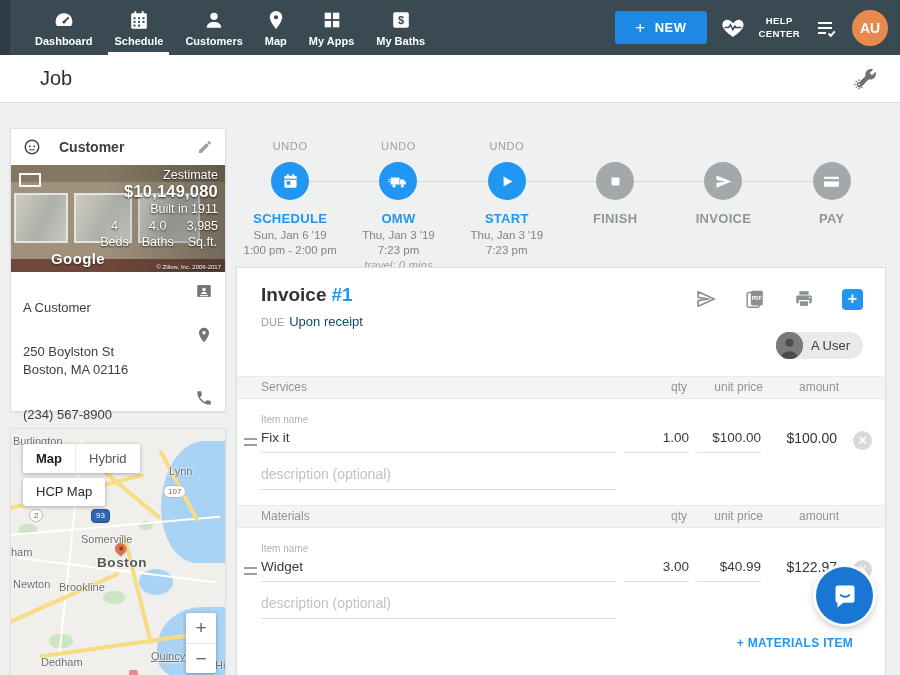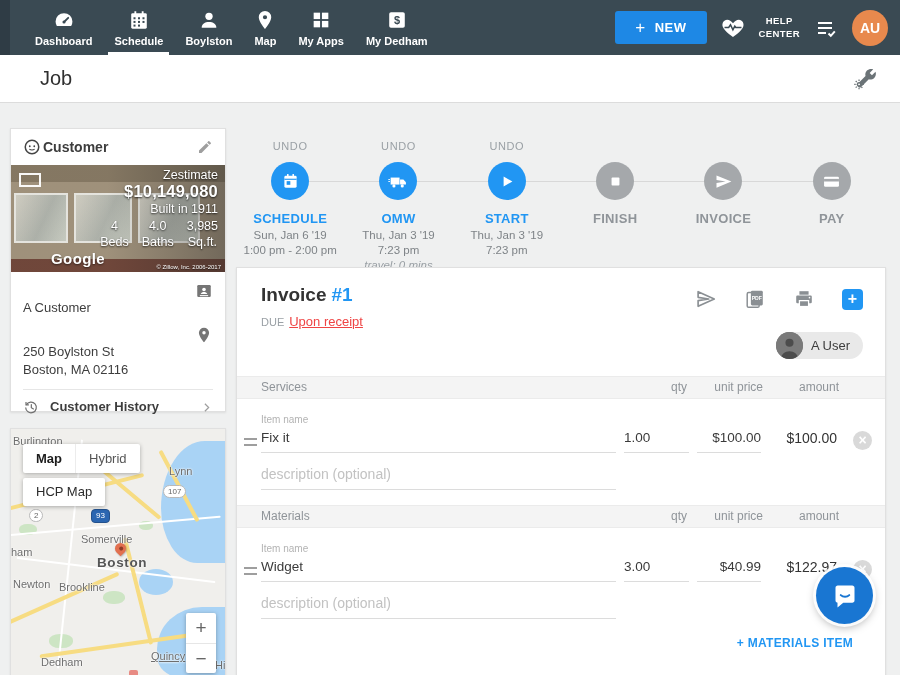--- a/index.html
+++ b/index.html
@@ -24,21 +24,21 @@
   
   .page-header { position:absolute; top:55px; left:0; right:0; height:48px; background:#fff; border-bottom:1px solid #dcdcdc; display:flex; align-items:center; }
   .page-title { margin-left:40px; font-size:20px; color:#2f2f2f; }
   .tools { margin-left:auto; margin-right:22px; width:25px; height:25px; cursor:pointer; }
 
   
   .card { position:absolute; background:#fff; border:1px solid #e0e0e0; box-shadow:0 1px 2px rgba(0,0,0,.08); }
 
   
   .customer-card { left:10px; top:128px; width:216px; height:284px; }
-  .cust-head { height:36px; display:flex; align-items:center; padding:0 12px; gap:2px; }
+  .cust-head { height:36px; display:flex; align-items:center; padding:0 12px; gap:18px; }
   .cust-head .face { width:18px; height:18px; }
   .cust-title { font-size:14px; font-weight:bold; color:#3d3d3d; }
   .edit { margin-left:auto; width:16px; height:16px; cursor:pointer; }
   .zimg { position:relative; height:107px; background:#A69780; overflow:hidden; color:#fff; }
   .zband { position:absolute; top:0; left:0; right:0; height:17px; background:#8A7C66; }
   .zwin { position:absolute; top:28px; height:50px; background:linear-gradient(115deg,#d8d5c9,#b4b8b0 55%,#cfd3c8); border:2px solid #EFEEE8; }
   .zw1 { left:3px; width:54px; } .zw2 { left:63px; width:58px; } .zw3 { left:127px; width:62px; }
   .zbrick { position:absolute; bottom:0; left:0; right:0; height:13px; background:#74493C; }
   .zshade { position:absolute; inset:0; background:linear-gradient(to left, rgba(30,30,30,.38), rgba(30,30,30,.05) 55%); }
   .sv { position:absolute; left:8px; top:8px; width:22px; height:14px; border:2px solid #fff; opacity:.95; }
@@ -95,21 +95,21 @@
   .ssub { font-size:11.5px; color:#7E8387; margin-top:3px; }
   .ssub.it { font-style:italic; color:#9aa0a5; }
 
   
   .inv { left:236px; top:267px; width:650px; height:560px; }
   .inv-head { position:relative; height:108px; }
   .inv-title { position:absolute; left:24px; top:16px; font-size:19px; font-weight:bold; color:#333; }
   .inv-num { color:#2196F3; margin-left:5px; }
   .due { position:absolute; left:24px; top:46px; font-size:13px; }
   .due .dl { font-size:11px; color:#9aa0a5; margin-right:5px; }
-  .due .dv { color:#ef4444; cursor:pointer;text-decoration:underline; }
+  .due .dv { color:#0c4a6e; cursor:pointer; }
   .inv-icons { position:absolute; right:22px; top:20px; display:flex; align-items:center; gap:27px; }
   .inv-icons svg { width:22px; height:22px; cursor:pointer; display:block; }
   .addbtn { width:21px; height:21px; background:#2196F3; border-radius:4px; color:#fff; display:flex; align-items:center; justify-content:center; cursor:pointer; }
   .addbtn::before { content:"+"; font-size:16px; font-weight:bold; line-height:1; }
   .pill { position:absolute; right:22px; top:64px; height:27px; background:#E9E9E9; border-radius:14px; display:flex; align-items:center; padding-right:13px; gap:8px; cursor:pointer; }
   .pav { width:27px; height:27px; border-radius:50%; background:#7a7a7a; overflow:hidden; flex:none; }
   .pav svg { width:27px; height:27px; display:block; }
   .pname { font-size:13px; color:#3d3d3d; }
 
   .sec-head { position:relative; height:23px; background:#F4F4F4; border-top:1px solid #EBEBEB; border-bottom:1px solid #EBEBEB; font-size:12px; color:#8F9499; line-height:21px; }
@@ -117,21 +117,21 @@
   .sec-head .c-qty   { position:absolute; right:198px; }
   .sec-head .c-price { position:absolute; right:122px; }
   .sec-head .c-amt   { position:absolute; right:46px; }
 
   .item { position:relative; height:106px; }
   .ilabel { position:absolute; left:24px; top:15px; font-size:10px; color:#b3b3b3; }
   .drag { position:absolute; left:7px; top:39px; width:13px; height:8px; border-top:2px solid #9e9e9e; border-bottom:2px solid #9e9e9e; cursor:grab; }
   input.fld { border:0; outline:0; border-bottom:1px solid #dcdcdc; background:transparent; font-size:13.5px; color:#3a3a3a; padding:5px 0 7px; font-family:inherit; }
   input.fld::placeholder { color:#c2c2c2; font-size:14px; }
   .f-name  { position:absolute; left:24px;  top:26px; width:355px; }
-  .f-qty   { position:absolute; left:387px; top:26px; width:65px; }
+  .f-qty   { position:absolute; left:387px; top:26px; width:65px; text-align:right; }
   .f-price { position:absolute; left:460px; top:26px; width:64px; text-align:right; }
   .amt { position:absolute; right:48px; top:31px; font-size:14px; color:#333; }
   .del { position:absolute; right:13px; top:32px; width:19px; height:19px; border-radius:50%; background:#d9d9d9; color:#fff; text-align:center; cursor:pointer; }
   .del::before { content:"×"; font-size:14px; line-height:18px; font-weight:bold; }
   .f-desc { position:absolute; left:24px; top:63px; width:355px; }
   .addrow { text-align:right; padding:2px 32px 18px 0; font-size:12px; font-weight:bold; color:#2196F3; letter-spacing:.3px; cursor:pointer; }
 
   
   .chat { position:absolute; left:816px; top:567px; width:57px; height:57px; border-radius:50%; background:#1976D2; display:flex; align-items:center; justify-content:center; box-shadow:0 0 0 3px rgba(255,255,255,.9), 0 3px 10px rgba(0,0,0,.35); cursor:pointer; z-index:6; }
   .chat svg { width:30px; height:30px; }
@@ -173,21 +173,21 @@
           </span>
         <span class="nl">Schedule</span>
       </div>
       <div class="nav-item">
         <span>
             <svg viewBox="0 0 24 24" width="22" height="22" fill="#fff">
               <circle cx="12" cy="8" r="4"></circle>
               <path d="M4 20.5c0-4.2 3.6-6.2 8-6.2s8 2 8 6.2z"></path>
             </svg>
           </span>
-        <span class="nl">Boylston</span>
+        <span class="nl">Customers</span>
       </div>
       <div class="nav-item">
         <span>
             <svg viewBox="0 0 24 24" width="22" height="22">
               <path fill="#fff" d="M12 2.2a6.8 6.8 0 0 0-6.8 6.8c0 5 6.8 12.8 6.8 12.8s6.8-7.8 6.8-12.8A6.8 6.8 0 0 0 12 2.2zm0 9.1a2.3 2.3 0 1 1 0-4.6 2.3 2.3 0 0 1 0 4.6z"></path>
             </svg>
           </span>
         <span class="nl">Map</span>
       </div>
       <div class="nav-item">
@@ -201,21 +201,21 @@
           </span>
         <span class="nl">My Apps</span>
       </div>
       <div class="nav-item">
         <span>
             <svg viewBox="0 0 24 24" width="22" height="22">
               <rect x="3.5" y="3.5" width="17" height="17" rx="2" fill="#fff"></rect>
               <text x="12" y="16.8" font-size="12" font-weight="bold" fill="#3A4A53" text-anchor="middle">$</text>
             </svg>
           </span>
-        <span class="nl">My Dedham</span>
+        <span class="nl">My Baths</span>
       </div>
     </div>
     <div class="nav-right">
       <button class="btn-new">
         <span class="plus">+</span>
         <span>NEW</span>
       </button>
       <span class="nav-ic"><svg viewBox="0 0 24 24" width="24" height="24">
             <path fill="#fff" d="M12 21s-8.2-5.4-10.1-10C.5 7.6 2.6 3.8 6.2 3.8c2.3 0 3.8 1.2 5.8 3.5 2-2.3 3.5-3.5 5.8-3.5 3.6 0 5.7 3.8 4.3 7.2C20.2 15.6 12 21 12 21z"></path>
             <path d="M3.5 11.5h4.2l1.8-2.7 2.4 5 1.9-3.6 1 1.3h5.7" stroke="#3A4A53" stroke-width="1.5" fill="none"></path>
@@ -298,20 +298,26 @@
               <rect x="3" y="4" width="18" height="16" rx="1.6" fill="#757575"></rect>
               <circle cx="12" cy="10" r="2.4" fill="#fff"></circle>
               <path d="M7.6 16c.9-1.8 2.6-2.6 4.4-2.6s3.5.8 4.4 2.6z" fill="#fff"></path>
               <rect x="6.5" y="17.5" width="11" height="1.4" fill="#fff"></rect>
             </svg></span>
       </div>
       <div class="crow">
         <span class="ctext"><span>250 Boylston St</span><br><span>Boston, MA 02116</span></span>
         <span class="cicon"><svg viewBox="0 0 24 24" width="18" height="18">
               <path fill="#757575" d="M12 2.2a6.8 6.8 0 0 0-6.8 6.8c0 5 6.8 12.8 6.8 12.8s6.8-7.8 6.8-12.8A6.8 6.8 0 0 0 12 2.2zm0 9.1a2.3 2.3 0 1 1 0-4.6 2.3 2.3 0 0 1 0 4.6z"></path>
+            </svg></span>
+      </div>
+      <div class="crow">
+        <span class="ctext">(234) 567-8900</span>
+        <span class="cicon"><svg viewBox="0 0 24 24" width="18" height="18">
+              <path fill="#757575" d="M6.6 10.8c1.4 2.8 3.8 5.1 6.6 6.6l2.2-2.2c.3-.3.7-.4 1-.2 1.1.4 2.3.6 3.6.6.6 0 1 .4 1 1V20c0 .6-.4 1-1 1C10.8 21 3 13.2 3 4c0-.6.4-1 1-1h3.5c.6 0 1 .4 1 1 0 1.2.2 2.4.6 3.6.1.3 0 .7-.2 1l-2.3 2.2z"></path>
             </svg></span>
       </div>
     </div>
     <div class="cdivider"></div>
     <div class="history">
       <span class="hic"><svg viewBox="0 0 24 24" width="16" height="16" fill="none" stroke="#6f6f6f" stroke-width="1.8">
             <path d="M4.5 4.5v4.3h4.3"></path>
             <path d="M5 8.8A8 8 0 1 1 4 12.8"></path>
             <path d="M12.5 8.3V13l3.2 1.9" stroke-linecap="round"></path>
           </svg></span>

